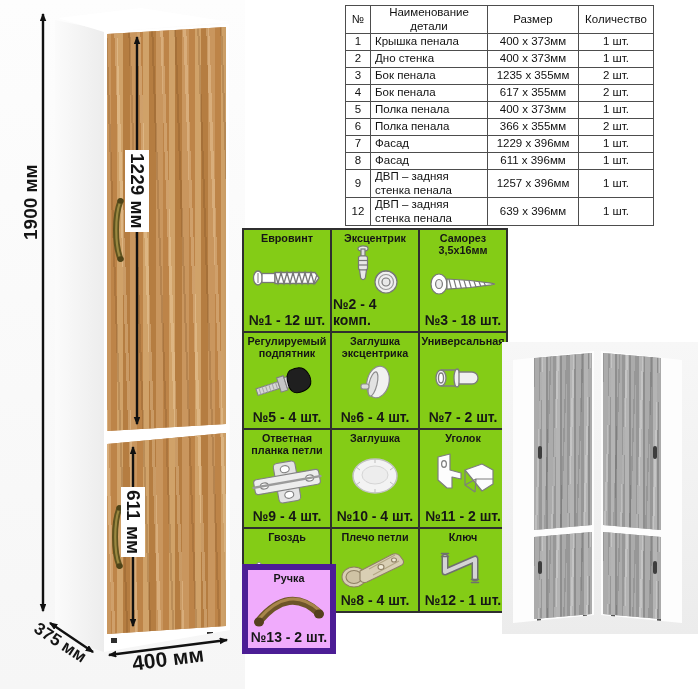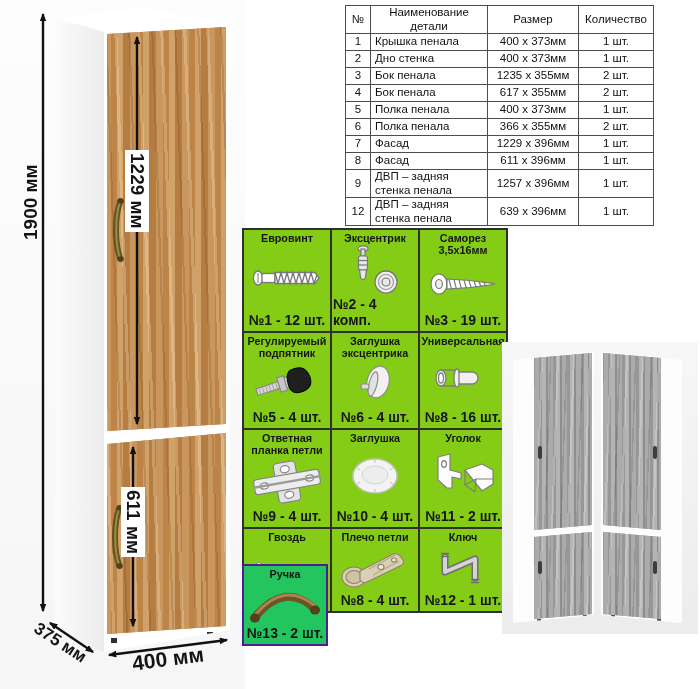--- a/index.html
+++ b/index.html
@@ -41,21 +41,21 @@
   .parts-table td.tname{text-align:left;padding-left:4px;}
 
   
   .hw-table{position:absolute;left:242px;top:228px;border-collapse:collapse;}
   .hw-table td{border:2px solid #2f2f2f;width:86px;height:82px;padding:0;vertical-align:top;background:#84cc16;}
   .hcell{display:flex;flex-direction:column;align-items:center;justify-content:space-between;
     width:100%;height:100%;box-sizing:border-box;padding:2px 1px;}
   .htitle{font-weight:bold;font-size:10.8px;line-height:1.12;text-align:center;}
   .hicon{flex:1;display:flex;align-items:center;justify-content:center;overflow:hidden;}
   .hqty{font-weight:bold;font-size:14px;padding-bottom:1px;}
-  .hw-single{position:absolute;left:242px;top:564px;width:82px;height:78px;border:2px solid #4c1d95;background:#22c55e;}
+  .hw-single{position:absolute;left:242px;top:564px;width:82px;height:78px;border:6px solid #4c1d95;background:#f0abfc;}
 
   
   .uni-bg{left:502px;top:342px;width:196px;height:292px;background:linear-gradient(180deg,#f7f7f7,#ececec);}
   .gcab{position:absolute;top:351px;width:81px;height:277px;background:#fdfdfd;overflow:hidden;}
   .gcab.left{left:513px;clip-path:polygon(0px 9px,81px 0px,81px 264px,0px 272px);}
   .gcab.right{left:601px;clip-path:polygon(0px 0px,81px 9px,81px 272px,0px 264px);}
   .gdoors{position:absolute;top:7px;width:58px;height:262px;}
   .gcab.left .gdoors{left:21px;transform:skewY(-5deg);transform-origin:left top;}
   .gcab.right .gdoors{left:2px;transform:skewY(5deg);transform-origin:right top;}
   .gwood{background-color:#a2a2a2;background-image:
@@ -248,21 +248,21 @@
               <div class="hicon">
                 <svg width="70" height="38" viewBox="0 0 70 38">
                   <g fill="#fff" stroke="#787878" stroke-width="1.2">
                     <ellipse cx="11" cy="19" rx="8" ry="10"></ellipse>
                     <ellipse cx="11" cy="19" rx="3.4" ry="4.5" fill="#eee"></ellipse>
                     <path d="M19 14 L42 15.5 L63 18.2 L67 19 L63 19.8 L42 22.5 L19 24 Z"></path>
                     <path d="M21 14.3 l2.4 9.6 M26 14.6 l2.4 9.2 M31 14.9 l2.4 8.6 M36 15.3 l2.4 8 M41 15.7 l2.3 7.2 M46 16.2 l2.2 6.2 M51 16.8 l2 5 M56 17.4 l1.8 3.8" fill="none"></path>
                   </g>
                 </svg>
               </div>
-              <div class="hqty">№3 - 19 шт.</div>
+              <div class="hqty">№3 - 18 шт.</div>
             </div>
           </td>
         </tr>
         <tr>
           <td>
             <div class="hcell">
               <div class="htitle">Регулируемый подпятник</div>
               <div class="hicon">
                 <svg width="72" height="50" viewBox="0 0 72 50">
                   <g transform="rotate(-18 36 25)" stroke="#808080">
@@ -299,21 +299,21 @@
                 <svg width="70" height="34" viewBox="0 0 70 34">
                   <g fill="#f0f0f0" stroke="#7d7d7d" stroke-width="1.3">
                     <ellipse cx="13" cy="17" rx="5" ry="8"></ellipse>
                     <ellipse cx="13" cy="17" rx="2.5" ry="5" fill="#fff"></ellipse>
                     <path d="M13 9 h15 M13 25 h15" fill="none"></path>
                     <ellipse cx="29" cy="17" rx="3" ry="9"></ellipse>
                     <path d="M31 11 h13 a6 6 0 0 1 0 12 h-13 z"></path>
                   </g>
                 </svg>
               </div>
-              <div class="hqty">№8 - 16 шт.</div>
+              <div class="hqty">№7 - 2 шт.</div>
             </div>
           </td>
         </tr>
         <tr>
           <td>
             <div class="hcell">
               <div class="htitle">Ответная планка петли</div>
               <div class="hicon">
                 <svg width="72" height="52" viewBox="0 0 72 52">
                   <g fill="#e3e3e3" stroke="#828282" stroke-width="1.1" transform="rotate(-10 36 26)">

